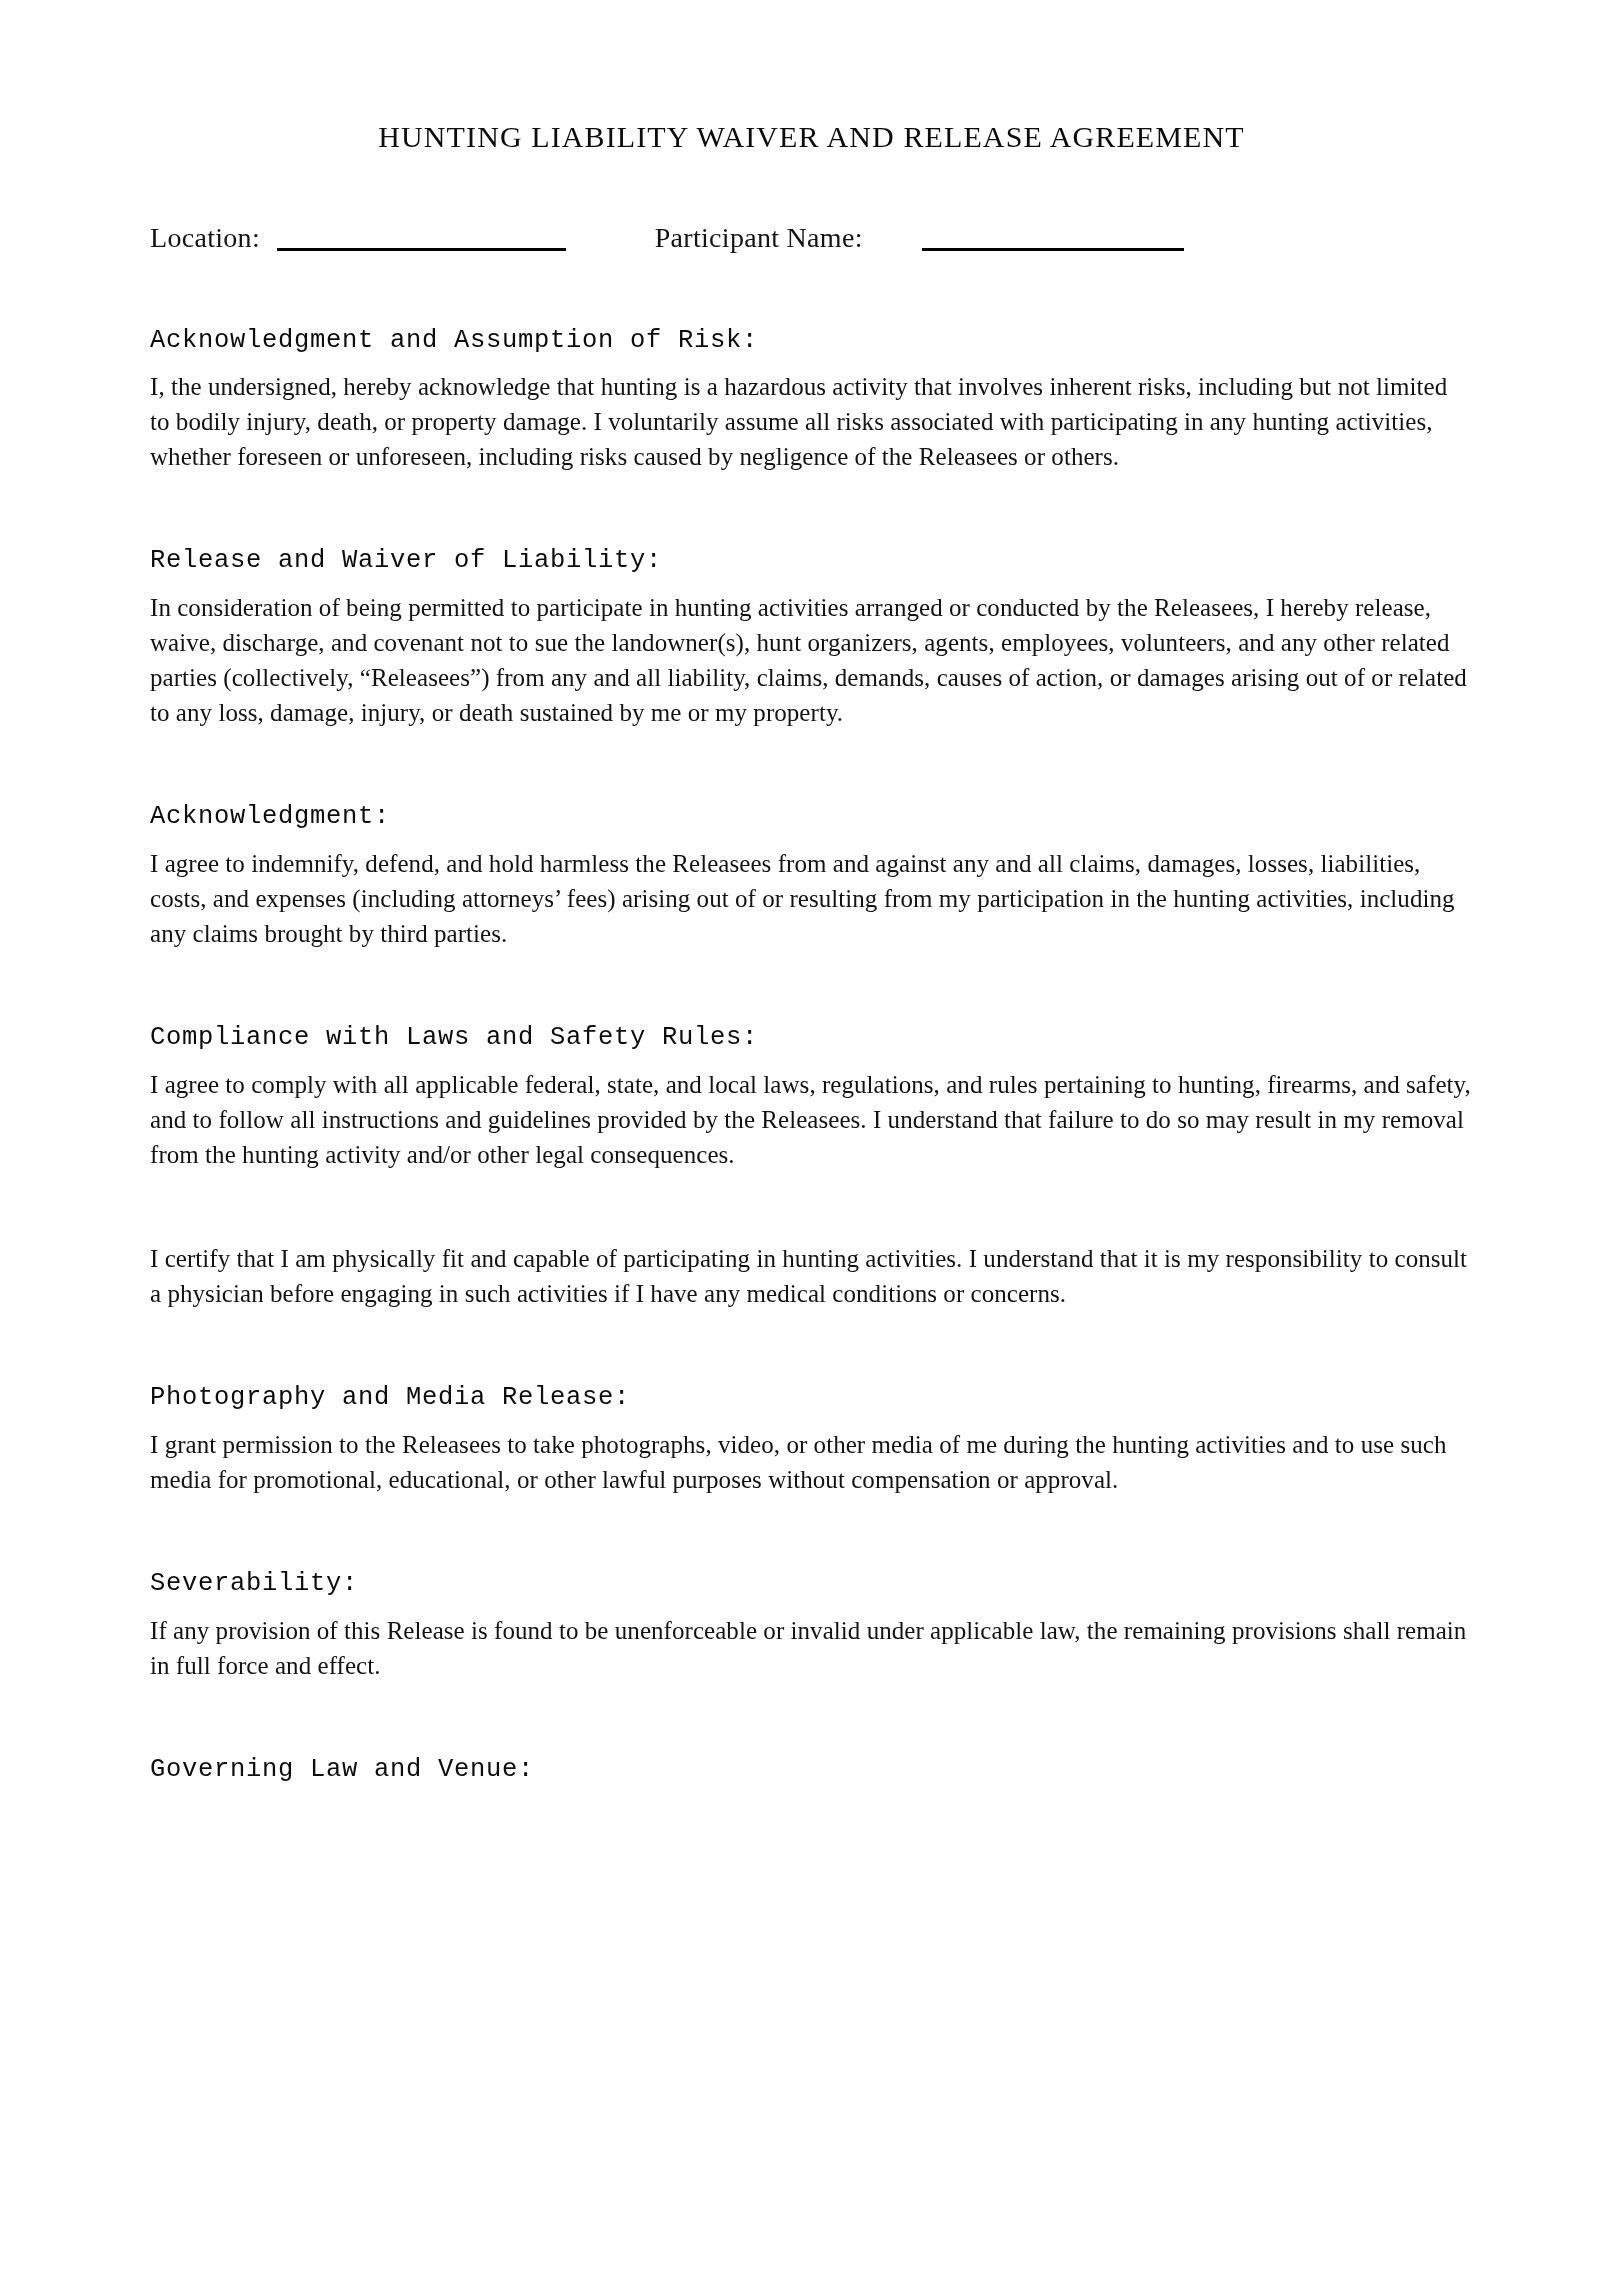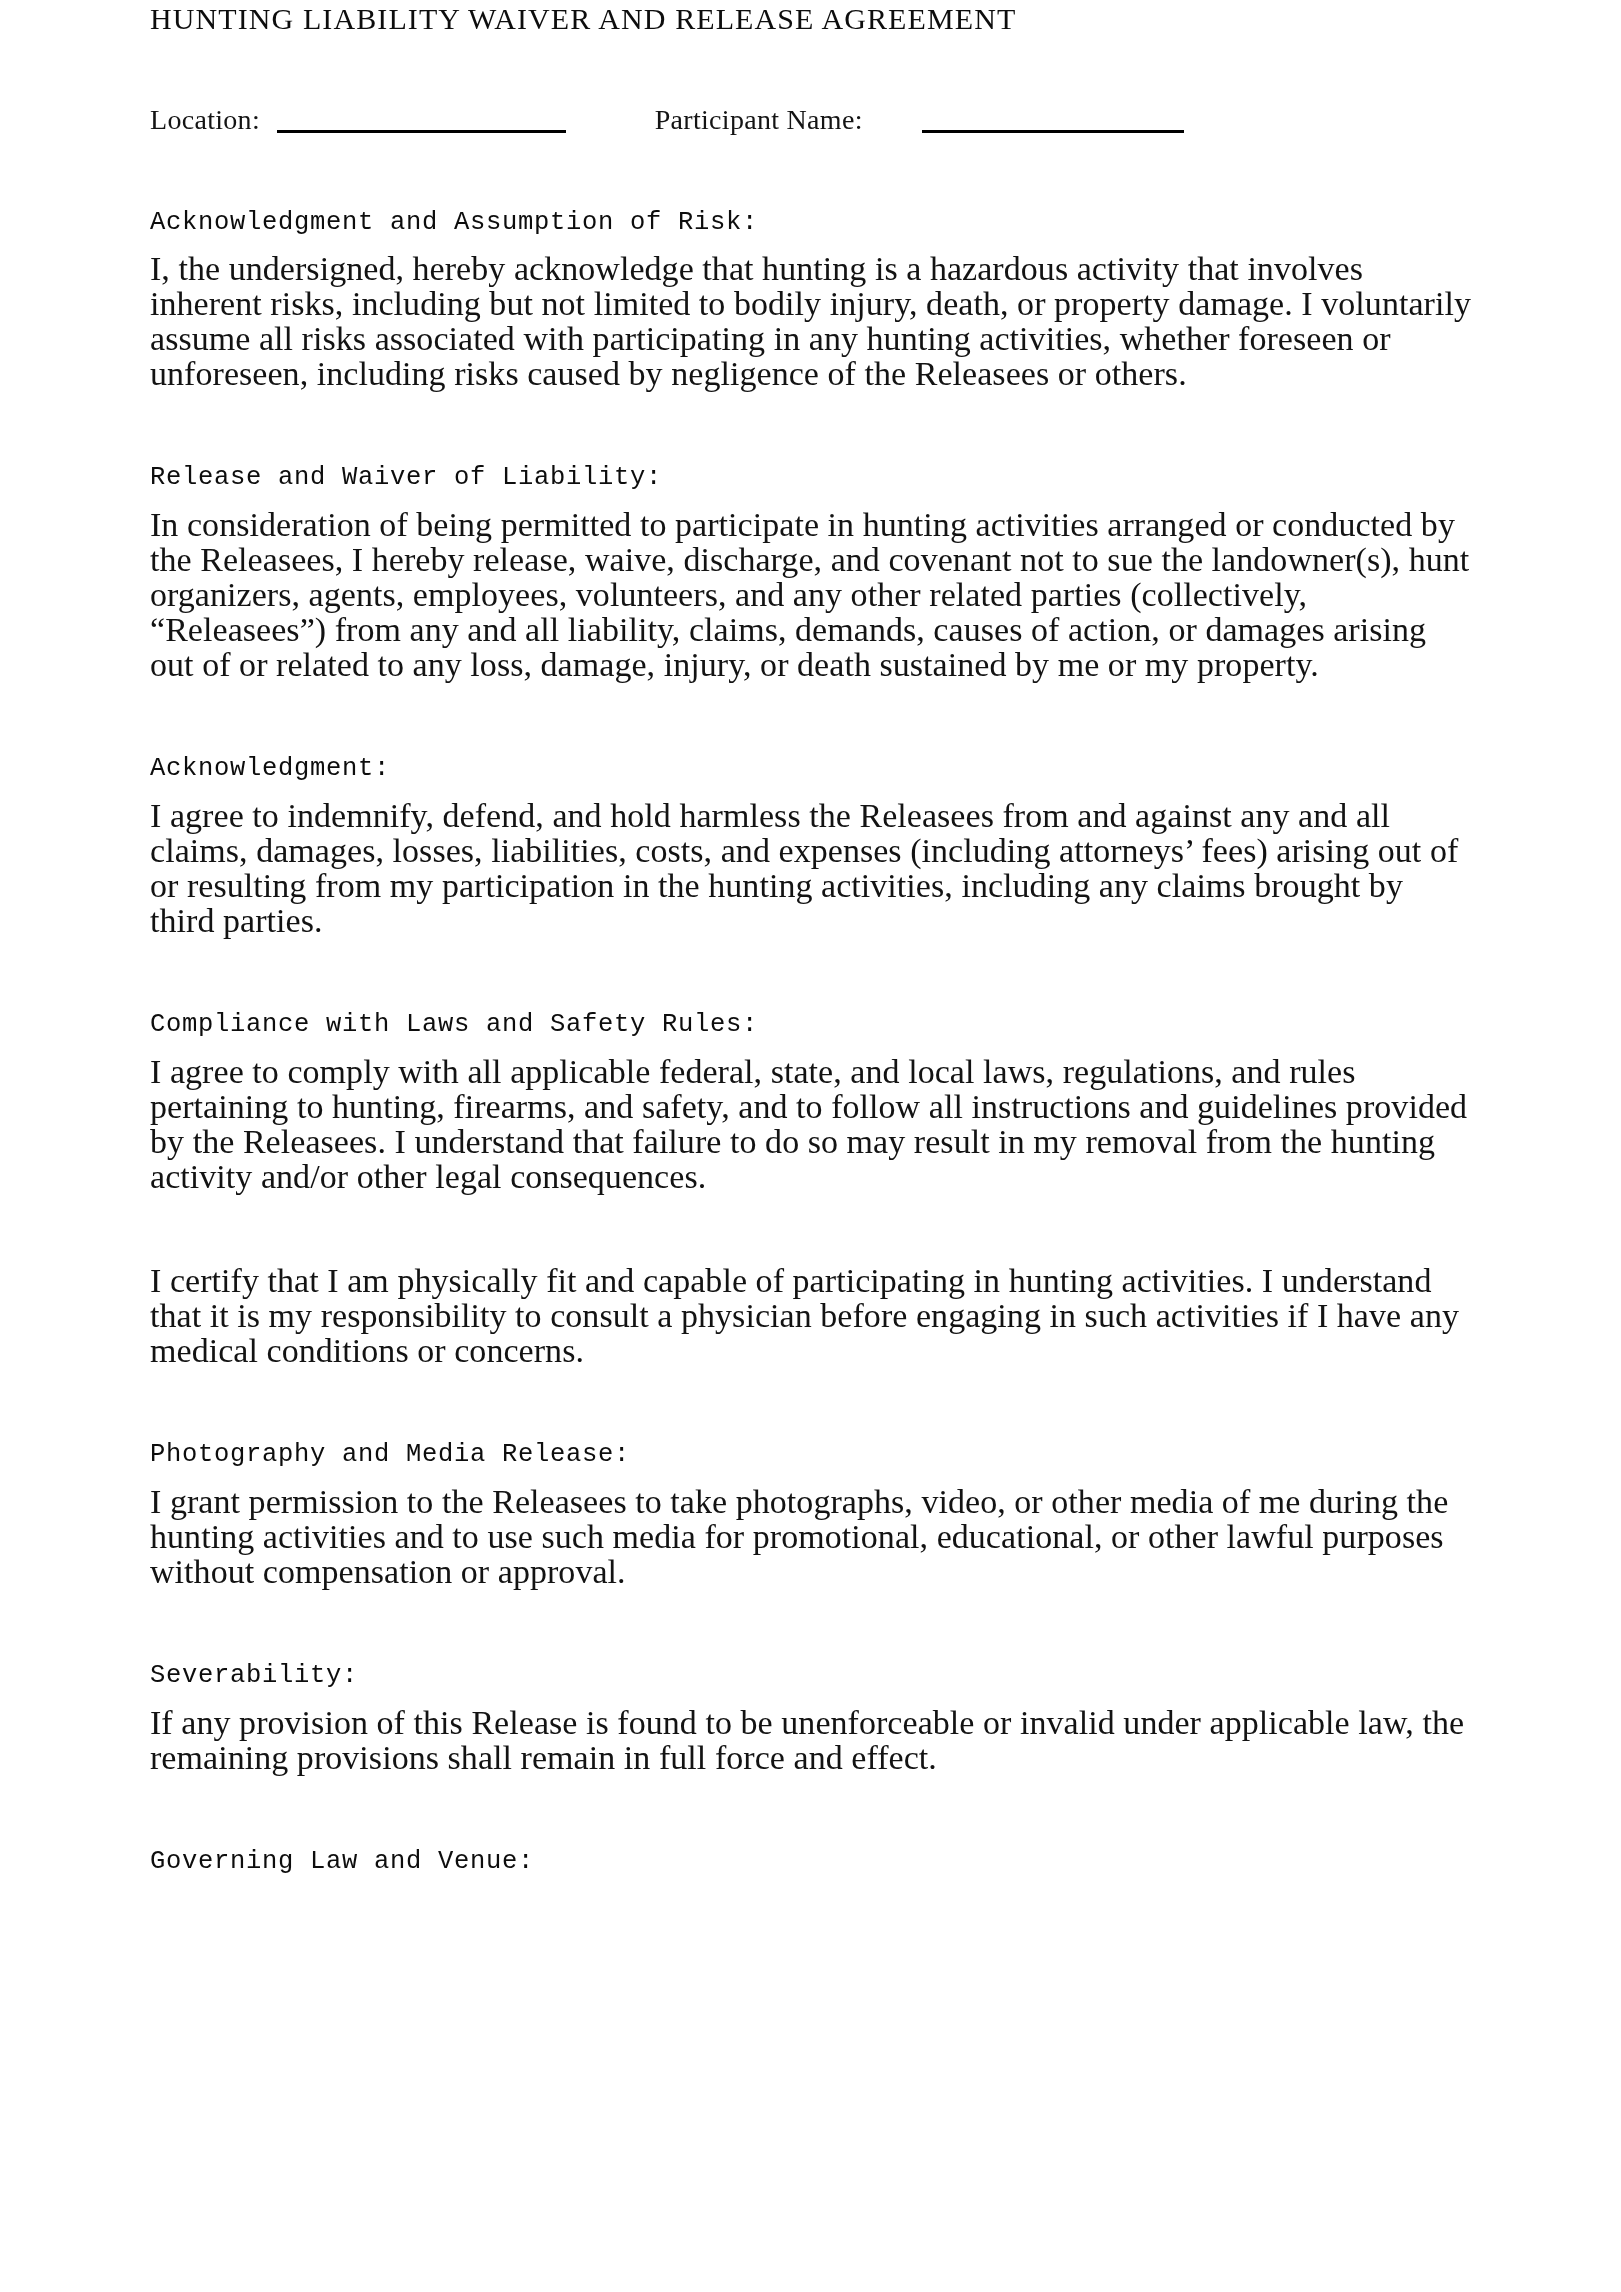--- a/index.html
+++ b/index.html
@@ -24,23 +24,25 @@
   .content {
     position: absolute;
     left: 150px;
     top: 0;
     width: 1323px;
   }
 
   
   .doc-title {
     margin: 0;
+    padding-top: 118px;
     font-size: 30px;
     font-weight: 400;
     letter-spacing: 1.1px;
+    text-align: center;
     line-height: 1.25;
     color: #0d0d0d;
     white-space: nowrap;
   }
 
   
   .form-row {
     margin-top: 61px;
     display: flex;
     align-items: flex-end;
@@ -85,21 +87,21 @@
     font-size: 25.5px;
     font-weight: 400;
     letter-spacing: 0.7px;
     line-height: 1.38;
     color: #0d0d0d;
     font-family: Liberation Mono, monospace;
   }
 
   .section-body {
     margin: 0;
-    font-size: 34px;
+    font-size: 25px;
     font-weight: 400;
     line-height: 35px;
     letter-spacing: 0.05px;
     color: #131313;
     text-align: left;
     max-width: 1323px;
   }
 </style>
 </head>
 <body>

